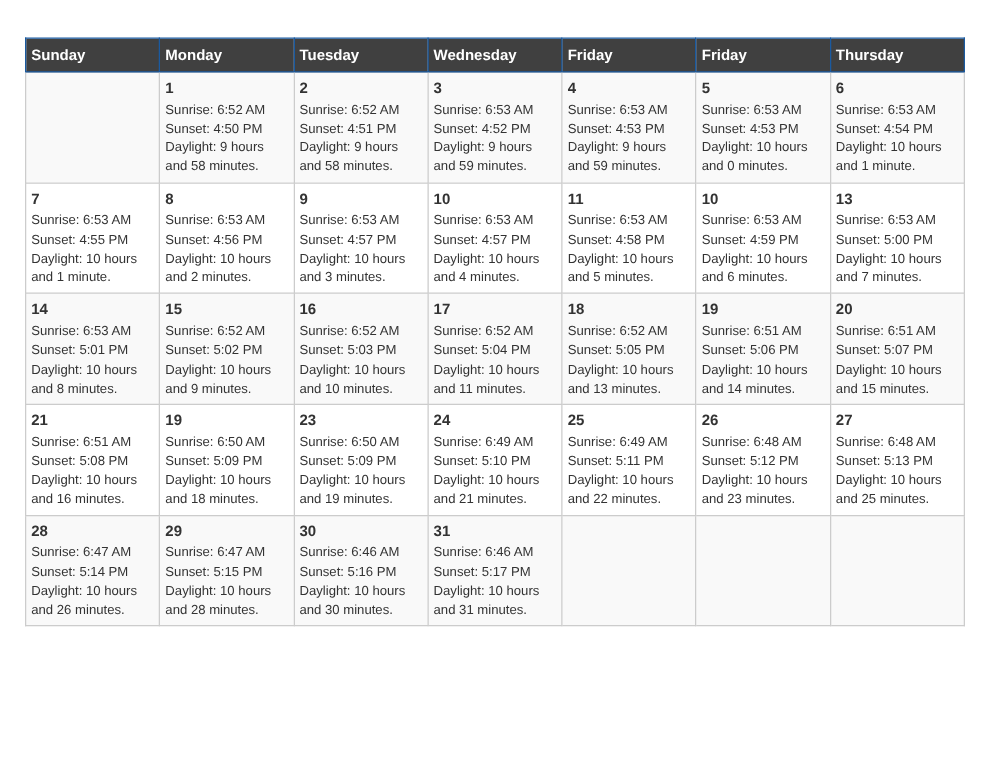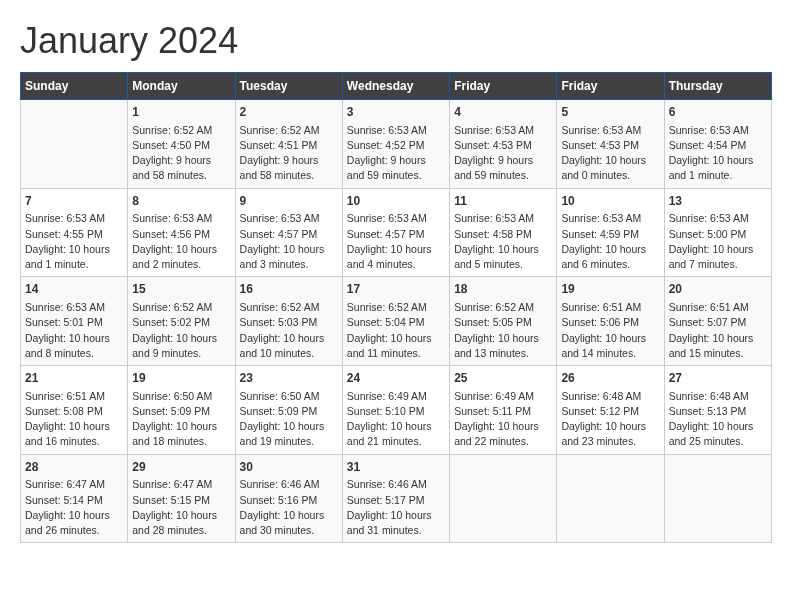--- a/index.html
+++ b/index.html
@@ -91,21 +91,20 @@
     .logo-row {
       display: flex;
       align-items: center;
     }
   </style>
 </head>
 <body>
 
 <div class="header">
   <div class="title-area">
-    <div class="month-title">January 2024</div>
   </div>
 </div>
 
 <table>
   <thead>
     <tr>
     <th>Sunday</th>
         <th>Monday</th>
         <th>Tuesday</th>
         <th>Wednesday</th>

